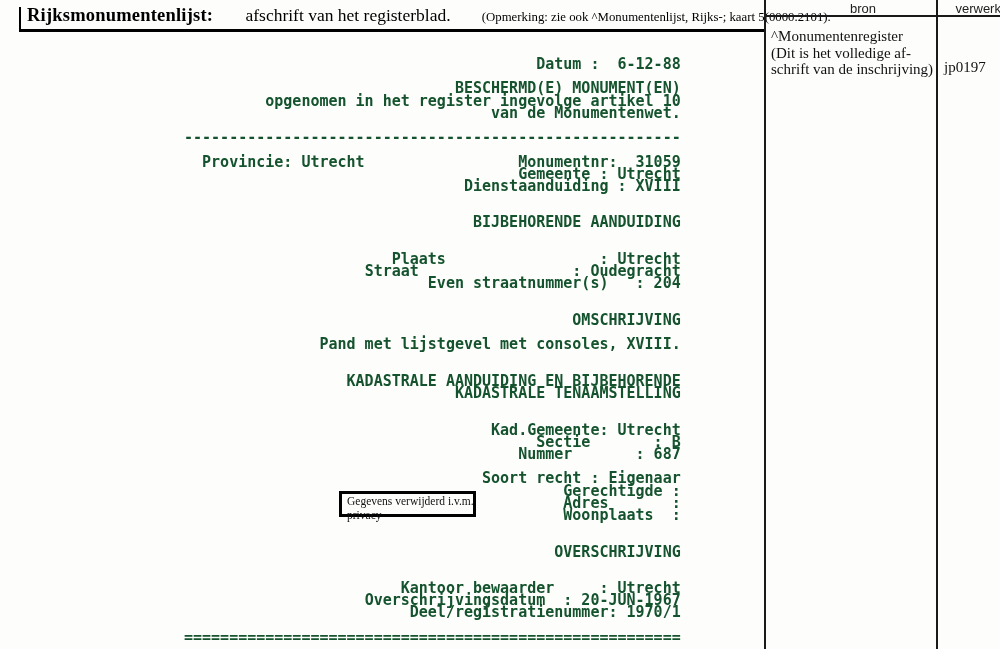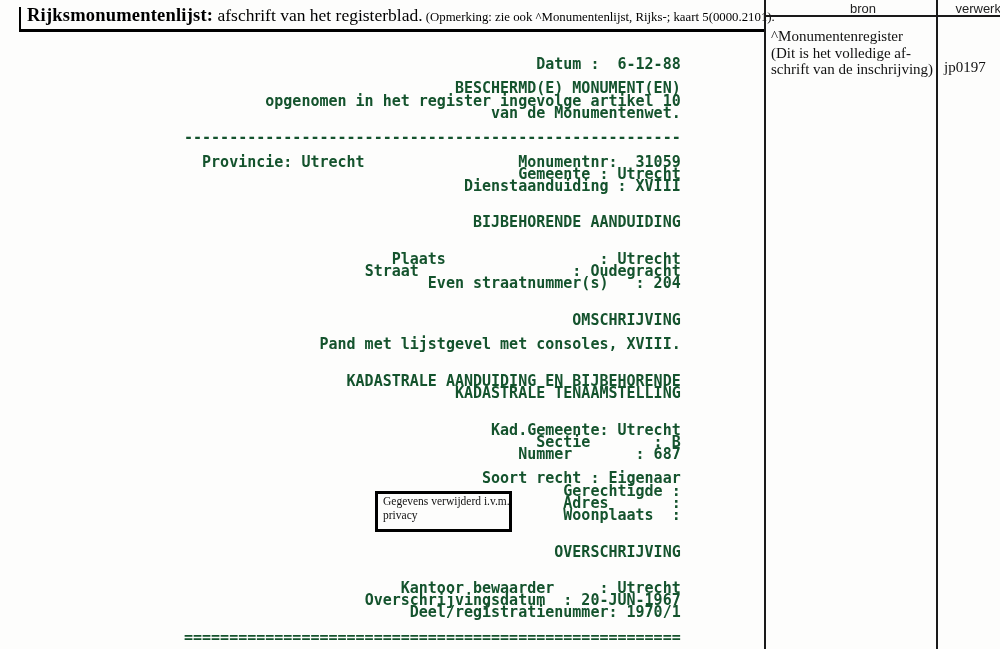--- a/index.html
+++ b/index.html
@@ -4,44 +4,44 @@
 <style>
   html,body { margin:0; padding:0; }
   body {
     width:1000px; height:649px; position:relative; overflow:hidden;
     background:#fdfdfc; color:#141414;
     font-family:"Liberation Serif", serif;
   }
   
   .title-row {
     position:absolute; left:27px; top:5px; white-space:pre;
-    display:flex; align-items:baseline; color:#000;
+    display:flex; align-items:baseline; color:#000;gap:28px;
   }
   .title-main { font-size:18.5px; font-weight:bold; letter-spacing:0.2px; }
   .title-sub  { font-size:17.5px; white-space:pre; }
   .title-note { font-size:12.8px; white-space:pre; }
   .rule { position:absolute; background:#000; }
   #title-tick      { left:19px;  top:7px;  width:2px;   height:23px; }
   #title-underline { left:19px;  top:29px; width:745px; height:2.5px; }
   #vline-bron      { left:764px; top:0;    width:2px;   height:649px; background:#1a1a1a; }
   #vline-verwerkt  { left:936px; top:0;    width:2px;   height:649px; background:#1a1a1a; }
   #hline-sidebar   { left:764px; top:15px; width:236px; height:1.6px; background:#1a1a1a; }
   
   .typewriter {
     position:absolute; left:184px; top:58px;
     font-family:"DejaVu Sans Mono", monospace;
     font-size:15px; font-weight:700; color:#14532d;text-align:right;
   }
   .tl { height:12.2px; line-height:12.2px; white-space:pre; }
   
   .privacy-box {
-    position:absolute; left:339px; top:491px; width:137px; height:41px;
+    position:absolute; left:339px; top:491px; width:137px; height:26px;
     box-sizing:border-box; border:3px solid #000; background:#fdfdfc;
     padding:1px 2px 0 5px; font-size:11.5px; line-height:13.5px;
-    font-family:"Liberation Serif", serif; color:#111; white-space:nowrap;margin-left:36px;
+    font-family:"Liberation Serif", serif; color:#111; white-space:nowrap;
   }
   
   .col-head {
     position:absolute; top:1px; text-align:center;
     font-family:"Liberation Sans", sans-serif; font-size:13px; color:#222;
   }
   #bron-head     { left:764px; width:198px; }
   #verwerkt-head { left:936px; width:64px;margin-left:12px;  }
   .bron-text {
     position:absolute; left:771px; top:28px; width:168px;

